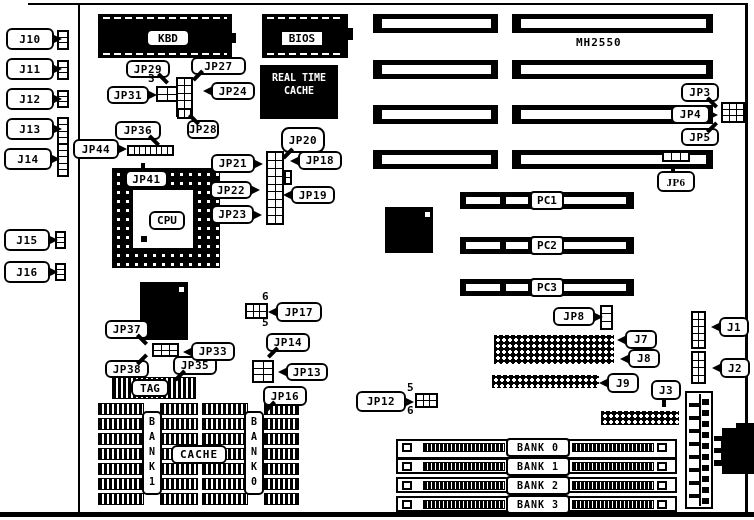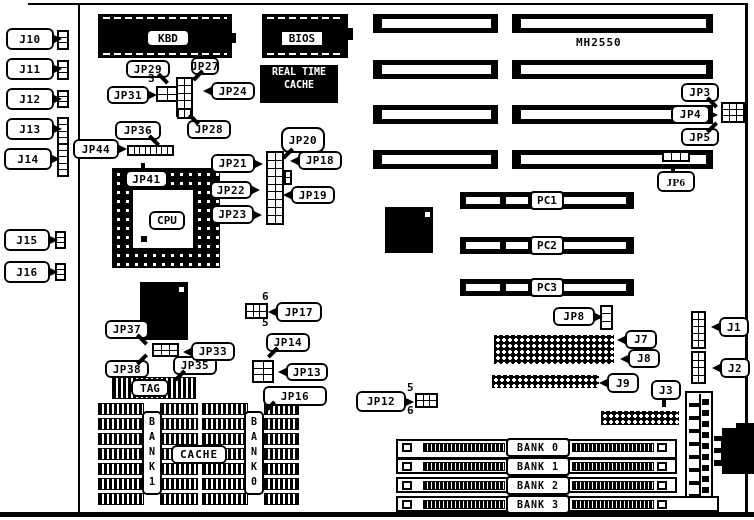--- a/index.html
+++ b/index.html
@@ -63,21 +63,21 @@
   <div class="abs blk" style="left:231px;top:33px;width:5px;height:10px;"></div>
   <div class="chiplabel" style="left:146px;top:29px;width:44px;height:18px;">KBD</div>
 
   <div class="abs blk" style="left:262px;top:14px;width:86px;height:44px;">
     <div class="dashline" style="top:3px;"></div>
     <div class="dashline" style="bottom:3px;"></div>
   </div>
   <div class="abs blk" style="left:347px;top:28px;width:6px;height:12px;"></div>
   <div class="chiplabel" style="left:280px;top:30px;width:44px;height:17px;border-radius:2px;">BIOS</div>
 
-  <div class="abs blk" style="left:260px;top:65px;width:78px;height:38px;color:#fff;text-align:center;font-weight:bold;font-size:10px;line-height:13px;">
+  <div class="abs blk" style="left:260px;top:65px;width:78px;height:54px;color:#fff;text-align:center;font-weight:bold;font-size:10px;line-height:13px;padding-top:6px;">
     <div>REAL TIME</div>
     <div>CACHE</div>
   </div>
 
   <div class="abs" style="left:576px;top:36px;width:70px;height:16px;font-size:11px;font-weight:bold;letter-spacing:1px;">MH2550</div>
 
   <div class="cpu abs" style="left:112px;top:168px;width:108px;height:100px;"></div>
   <div class="abs" style="left:133px;top:190px;width:60px;height:58px;background:#fff;"></div>
   <div class="abs blk" style="left:141px;top:236px;width:6px;height:6px;"></div>
   <div class="chiplabel" style="left:149px;top:211px;width:36px;height:19px;">CPU</div>
@@ -108,41 +108,41 @@
 
   <div id="gen">
       <div class="callout" style="left: 6px; top: 28px; width: 48px; height: 22px;">J10<div class="tail-r"></div></div>
       <div class="callout" style="left: 6px; top: 58px; width: 48px; height: 22px;">J11<div class="tail-r"></div></div>
       <div class="callout" style="left: 6px; top: 88px; width: 48px; height: 22px;">J12<div class="tail-r"></div></div>
       <div class="callout" style="left: 6px; top: 118px; width: 48px; height: 22px;">J13<div class="tail-r"></div></div>
       <div class="callout" style="left: 4px; top: 148px; width: 48px; height: 22px;">J14<div class="tail-r"></div></div>
       <div class="callout" style="left: 4px; top: 229px; width: 46px; height: 22px;">J15<div class="tail-r"></div></div>
       <div class="callout" style="left: 4px; top: 261px; width: 46px; height: 22px;">J16<div class="tail-r"></div></div>
       <div class="callout" style="left: 126px; top: 60px; width: 44px; height: 18px;">JP29<div class="tail-br"></div></div>
-      <div class="callout" style="left: 191px; top: 57px; width: 28px; height: 18px;">JP27<div class="tail-bl"></div></div>
+      <div class="callout" style="left: 191px; top: 57px; width: 55px; height: 18px;">JP27<div class="tail-bl"></div></div>
       <div class="callout" style="left: 107px; top: 86px; width: 42px; height: 18px;">JP31<div class="tail-r"></div></div>
       <div class="callout" style="left: 211px; top: 82px; width: 44px; height: 18px;">JP24<div class="tail-l"></div></div>
-      <div class="callout" style="left: 187px; top: 120px; width: 44px; height: 19px;">JP28<div class="tail-tl"></div></div>
+      <div class="callout" style="left: 187px; top: 120px; width: 32px; height: 19px;">JP28<div class="tail-tl"></div></div>
       <div class="callout" style="left: 115px; top: 121px; width: 46px; height: 19px;">JP36<div class="tail-br"></div></div>
       <div class="callout" style="left: 73px; top: 139px; width: 46px; height: 20px;">JP44<div class="tail-r"></div></div>
       <div class="callout" style="left: 125px; top: 170px; width: 43px; height: 18px;">JP41<div class="tail-t"></div></div>
       <div class="callout" style="left: 281px; top: 127px; width: 44px; height: 26px; border-radius: 8px;">JP20<div class="tail-bl"></div></div>
       <div class="callout" style="left: 211px; top: 154px; width: 44px; height: 19px;">JP21<div class="tail-r"></div></div>
       <div class="callout" style="left: 298px; top: 151px; width: 44px; height: 19px;">JP18<div class="tail-l"></div></div>
       <div class="callout" style="left: 210px; top: 181px; width: 42px; height: 18px;">JP22<div class="tail-r"></div></div>
       <div class="callout" style="left: 291px; top: 186px; width: 44px; height: 18px;">JP19<div class="tail-l"></div></div>
       <div class="callout" style="left: 211px; top: 205px; width: 43px; height: 19px;">JP23<div class="tail-r"></div></div>
       <div class="callout" style="left: 681px; top: 83px; width: 38px; height: 19px;">JP3<div class="tail-br"></div></div>
       <div class="callout" style="left: 671px; top: 105px; width: 39px; height: 19px;">JP4<div class="tail-r"></div></div>
       <div class="callout" style="left: 681px; top: 128px; width: 38px; height: 18px;">JP5<div class="tail-tr"></div></div>
       <div class="callout" style="left: 657px; top: 171px; width: 38px; height: 21px; font-family: Liberation Serif, serif;">JP6<div class="tail-t"></div></div>
       <div class="callout" style="left: 276px; top: 302px; width: 46px; height: 20px;">JP17<div class="tail-l"></div></div>
       <div class="callout" style="left: 266px; top: 333px; width: 44px; height: 19px;">JP14<div class="tail-bl"></div></div>
       <div class="callout" style="left: 286px; top: 363px; width: 42px; height: 18px;">JP13<div class="tail-l"></div></div>
-      <div class="callout" style="left: 263px; top: 386px; width: 64px; height: 20px;">JP16<div class="tail-bl"></div></div>
+      <div class="callout" style="left: 263px; top: 386px; width: 44px; height: 20px;">JP16<div class="tail-bl"></div></div>
       <div class="callout" style="left: 356px; top: 391px; width: 50px; height: 21px;">JP12<div class="tail-r"></div></div>
       <div class="callout" style="left: 105px; top: 320px; width: 44px; height: 19px;">JP37<div class="tail-br"></div></div>
       <div class="callout" style="left: 173px; top: 320px; width: 44px; height: 19px; margin-top: 36px;">JP35<div class="tail-bl"></div></div>
       <div class="callout" style="left: 191px; top: 342px; width: 44px; height: 19px;">JP33<div class="tail-l"></div></div>
       <div class="callout" style="left: 105px; top: 360px; width: 44px; height: 18px;">JP38<div class="tail-tr"></div></div>
       <div class="callout" style="left: 553px; top: 307px; width: 42px; height: 19px;">JP8<div class="tail-r"></div></div>
       <div class="callout" style="left: 625px; top: 330px; width: 32px; height: 19px;">J7<div class="tail-l"></div></div>
       <div class="callout" style="left: 628px; top: 349px; width: 32px; height: 19px;">J8<div class="tail-l"></div></div>
       <div class="callout" style="left: 607px; top: 373px; width: 32px; height: 20px;">J9<div class="tail-l"></div></div>
       <div class="callout" style="left: 651px; top: 380px; width: 30px; height: 20px;">J3<div class="tail-b"></div></div>
@@ -378,21 +378,21 @@
         <div class="clip" style="left: 259px; top: 2px;"></div>
         <div class="chiplabel" style="left: 108px; top: -3px; width: 64px; height: 19px; border-radius: 4px; font-size: 10px; letter-spacing: 1px;">BANK 1</div>
       </div>
       <div class="simm" style="left: 396px; top: 477px; width: 281px; height: 16px;">
         <div class="finestripe" style="left: 25px; top: 2px; width: 82px; height: 9px;"></div>
         <div class="finestripe" style="left: 174px; top: 2px; width: 82px; height: 9px;"></div>
         <div class="clip" style="left: 4px; top: 2px;"></div>
         <div class="clip" style="left: 259px; top: 2px;"></div>
         <div class="chiplabel" style="left: 108px; top: -3px; width: 64px; height: 19px; border-radius: 4px; font-size: 10px; letter-spacing: 1px;">BANK 2</div>
       </div>
-      <div class="simm" style="left: 396px; top: 496px; width: 323px; height: 16px;">
+      <div class="simm" style="left: 396px; top: 496px; width: 281px; height: 16px;">
         <div class="finestripe" style="left: 25px; top: 2px; width: 82px; height: 9px;"></div>
         <div class="finestripe" style="left: 174px; top: 2px; width: 82px; height: 9px;"></div>
         <div class="clip" style="left: 4px; top: 2px;"></div>
         <div class="clip" style="left: 259px; top: 2px;"></div>
         <div class="chiplabel" style="left: 108px; top: -3px; width: 64px; height: 19px; border-radius: 4px; font-size: 10px; letter-spacing: 1px;">BANK 3</div>
       </div>
       <div class="dots" style="left: 494px; top: 335px; width: 120px; height: 29px;"></div>
       <div class="dots" style="left: 492px; top: 375px; width: 107px; height: 13px;"></div>
       <div class="dots" style="left: 601px; top: 411px; width: 78px; height: 14px;"></div>
       <div class="stripechip" style="left: 98px; top: 403px; width: 46px; height: 12px;"></div>

